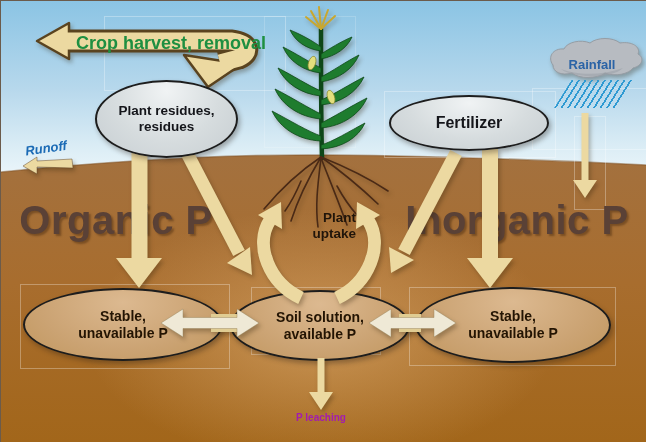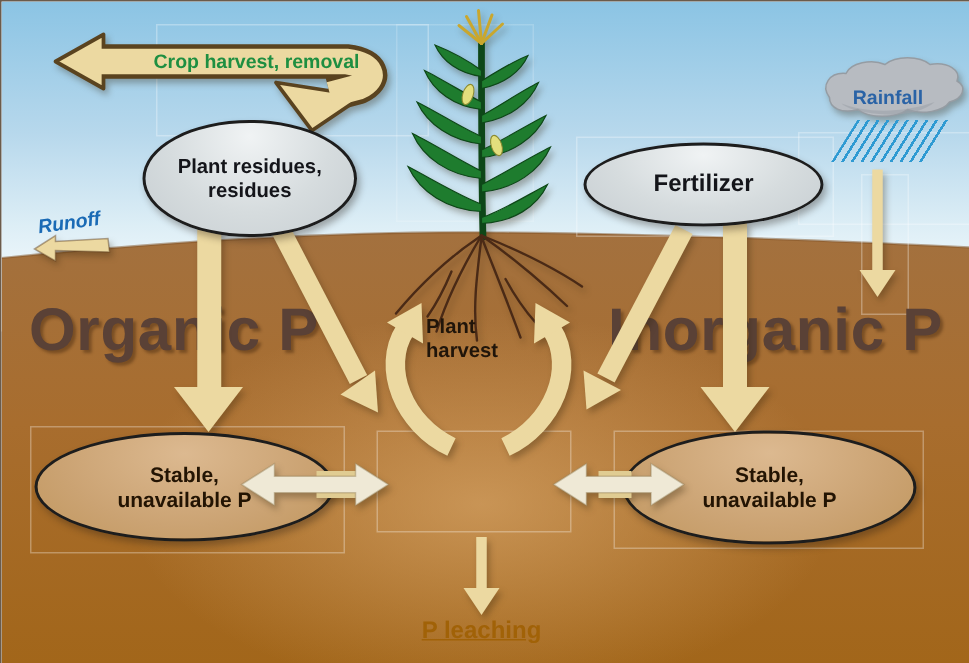--- a/index.html
+++ b/index.html
@@ -28,25 +28,25 @@
         box-shadow:2px 3px 5px rgba(40,30,20,.35);}
   .sky-node{background:radial-gradient(ellipse at 50% 12%,#f0f3f4 0%,var(--node-sky,#d6dcde) 55%,#c7ced2 100%);color:#14151a;}
   .soil-node{background:radial-gradient(ellipse at 50% 18%,#dcb990 0%,var(--node-soil,#cba373) 60%,#c1975e 100%);color:#231403;text-align:right;}
   #node-residues{left:94px;top:79px;width:139px;height:74px;font-size:13.5px;}
   #node-fertilizer{left:388px;top:94px;width:156px;height:52px;font-size:16px;}
   #node-stable-left{left:22px;top:287px;width:196px;height:69px;font-size:14px;}
   #node-solution{left:229px;top:289px;width:176px;height:67px;font-size:14px;}
   #node-stable-right{left:414px;top:286px;width:192px;height:72px;font-size:14px;}
   
   .lbl{position:absolute;font-weight:bold;}
-  #lbl-harvest{left:70px;top:32px;width:200px;text-align:center;font-size:13px;color:var(--harvest-green,#1e8f41);}
+  #lbl-harvest{left:70px;top:32px;width:200px;text-align:center;font-size:18px;color:var(--harvest-green,#1e8f41);}
   #lbl-runoff{left:24px;top:137px;width:80px;font-size:13px;font-style:italic;color:var(--water-blue,#1a6ab5);transform:rotate(-8deg);}
   #lbl-rainfall{left:560px;top:56px;width:62px;text-align:center;font-size:13px;color:#2a63a6;}
-  #lbl-uptake{left:283px;top:209px;width:72px;text-align:left;font-size:13.5px;color:#20150a;line-height:1.2;}
-  #lbl-leaching{left:268px;top:411px;width:104px;text-align:center;font-size:16px;color:#a16207;text-decoration:underline;}
+  #lbl-uptake{left:283px;top:209px;width:72px;text-align:right;font-size:13.5px;color:#20150a;line-height:1.2;}
+  #lbl-leaching{left:268px;top:411px;width:104px;text-align:center;font-size:10px;color:#a21caf;}
   .big-title{position:absolute;top:197px;font-size:40px;letter-spacing:.5px;font-weight:bold;
              color:var(--title,#5a4136);text-shadow:2px 2px 2px rgba(55,30,10,.4);text-align:center;}
   #title-organic{left:8px;width:214px;}
   #title-inorganic{left:396px;width:240px;}
   
   #rain-hatch{position:absolute;left:553px;top:79px;width:64px;height:28px;transform:skewX(-32deg);
               transform-origin:bottom left;
               background:repeating-linear-gradient(90deg,var(--rain-blue,#2f9ad2) 0 2px,transparent 2px 6.5px);}
 </style>
 </head>
@@ -170,20 +170,24 @@
     <span>Plant residues,</span>
     <span>residues</span>
   </div>
   <div class="node sky-node" id="node-fertilizer">
     <span>Fertilizer</span>
   </div>
   <div class="node soil-node" id="node-stable-left">
     <span>Stable,</span>
     <span>unavailable P</span>
   </div>
+  <div class="node soil-node" id="node-solution">
+    <span>Soil solution,</span>
+    <span>available P</span>
+  </div>
   <div class="node soil-node" id="node-stable-right">
     <span>Stable,</span>
     <span>unavailable P</span>
   </div>
 
   <svg id="art2" class="layer" width="646" height="442" viewBox="0 0 646 442">
     <g>
       <path class="sa" d="M300,297 C268,282 253,244 269,219" stroke-width="13" fill="none"></path>
       <polygon class="fa" points="280,201 281,228 257,214"></polygon>
     </g>
@@ -203,17 +207,17 @@
       <rect class="fa" x="316.5" y="357" width="7" height="36"></rect>
       <polygon class="fa" points="320,409 308,391 332,391"></polygon>
     </g>
   </svg>
 
   <div class="lbl" id="lbl-harvest">Crop harvest, removal</div>
   <div class="lbl" id="lbl-runoff">Runoff</div>
   <div class="lbl" id="lbl-rainfall">Rainfall</div>
   <div class="lbl" id="lbl-uptake">
     <span>Plant</span><br>
-    <span>harvest</span>
+    <span>uptake</span>
   </div>
   <div class="lbl" id="lbl-leaching">P leaching</div>
 
 </div>
 
 </body></html>

